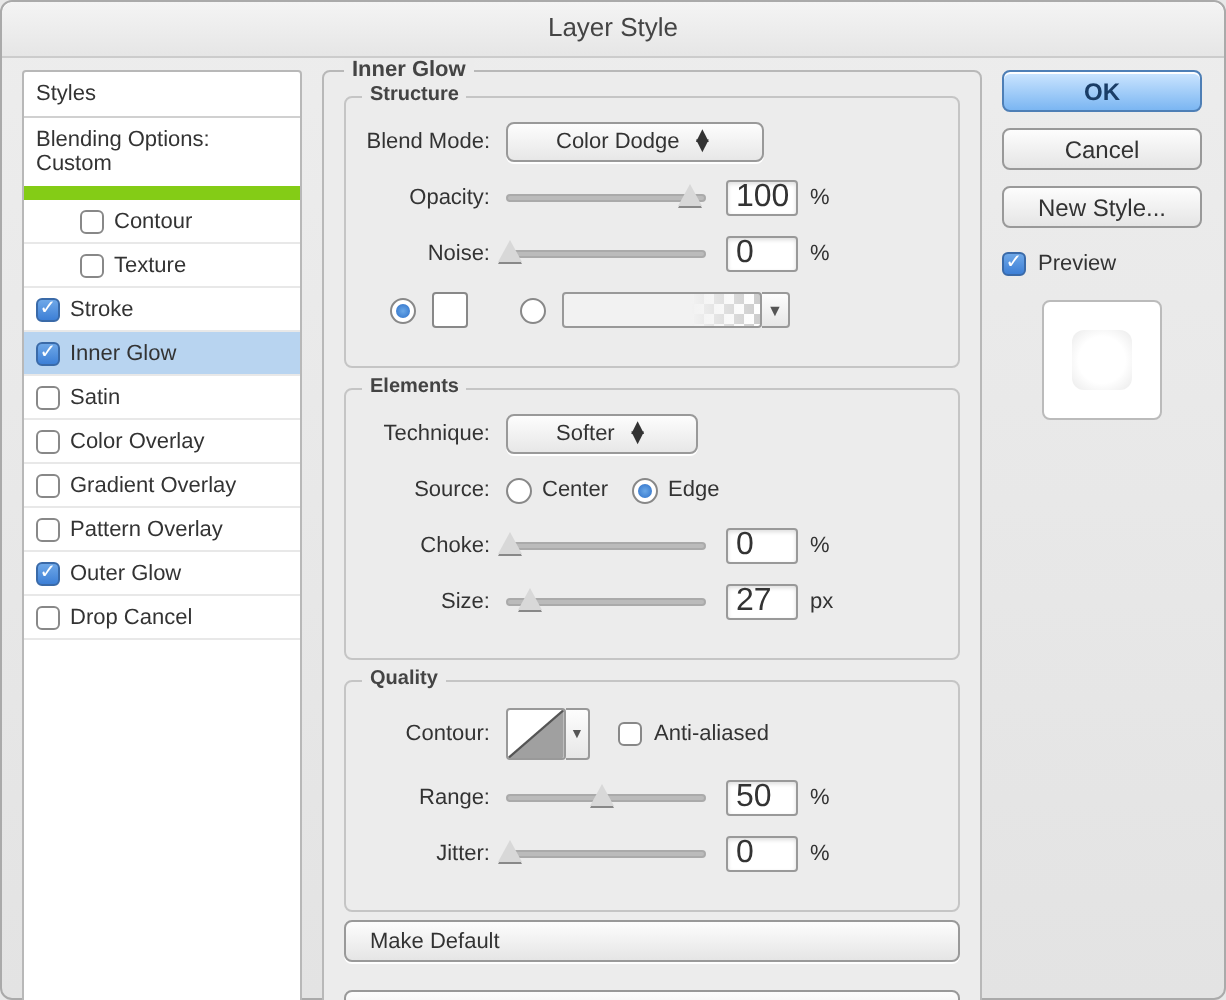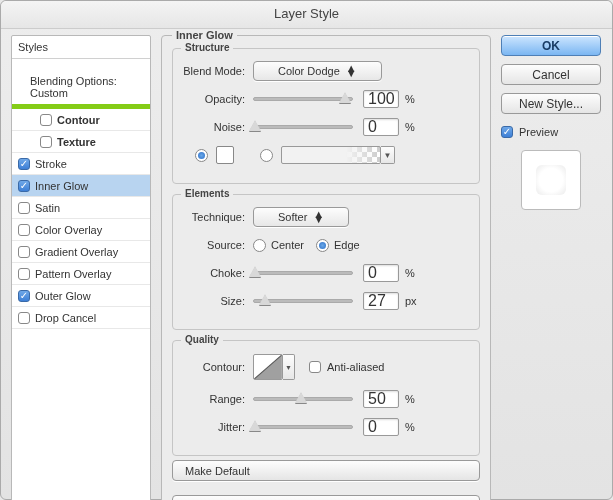--- a/index.html
+++ b/index.html
@@ -2,23 +2,23 @@
 <html><head>
 <meta charset="utf-8">
 <style>
 * { box-sizing: border-box; margin: 0; padding: 0; font-family: "Lucida Grande", "Helvetica Neue", Arial, sans-serif; font-size: 11px; color: #333; }
 body { background: #e8e8e8; width: 613px; height: 500px; position: relative; }
 .window { width: 613px; height: 500px; background: linear-gradient(#ededed,#e3e3e3); border: 1px solid #aaa; border-radius: 6px; box-shadow: inset 0 1px 0 #fff; }
 .titlebar { text-align: center; font-size: 13px; font-weight: 500; padding: 5px 0 7px; color: #444; border-bottom: 1px solid #ccc; border-radius: 6px 6px 0 0; background: linear-gradient(#f4f4f4,#e6e6e6); }
 .content { display: flex; padding: 6px 8px 8px 10px; gap: 10px; }
 .styles-panel { width: 140px; background: #fff; border: 1px solid #b8b8b8; border-radius: 2px; }
 .styles-header { padding: 5px 6px; border-bottom: 1px solid #d0d0d0; font-size: 11px; }
-.styles-sub { padding: 5px 18px; border-bottom: 5px solid #84cc16; font-size: 11px; margin-top: 11px; }
+.styles-sub { padding: 5px 6px; border-bottom: 7px solid #84cc16; font-size: 11px; }
 .style-item { display: flex; align-items: center; gap: 5px; padding: 4px 6px; border-bottom: 1px solid #e8e8e8; height: 22px; cursor: default; }
-.style-item.indent { padding-left: 28px; font-weight: bold; }
+.style-item.indent { padding-left: 28px; }
 .style-item.selected { background: #b8d4f0; }
 .chk { width: 12px; height: 12px; border: 1px solid #888; border-radius: 3px; background: #fff; display: inline-flex; align-items: center; justify-content: center; }
 .chk.on { background: linear-gradient(#6fa8e8,#3d7fd6); border-color: #3a6aa8; }
 .chk.on::after { content: "✓"; color: #fff; font-size: 10px; line-height: 1; }
 .main-panel { width: 330px; }
 .group { border: 1px solid #b8b8b8; border-radius: 4px; padding: 12px 10px 12px 10px; position: relative; margin-bottom: 8px; background: #ececec; }
 .group-title { position: absolute; top: -7px; left: 10px; background: #ececec; padding: 0 4px; font-size: 11px; color: #444; font-weight: 600; }
 .subgroup { border: 1px solid #c5c5c5; border-radius: 4px; padding: 12px 8px 10px 8px; position: relative; margin-bottom: 10px; background: #ececec; }
 .sub-title { position: absolute; top: -7px; left: 8px; background: #ececec; padding: 0 4px; font-size: 10px; color: #444; font-weight: 600; }
 .row { display: flex; align-items: center; margin-bottom: 8px; height: 20px; }

